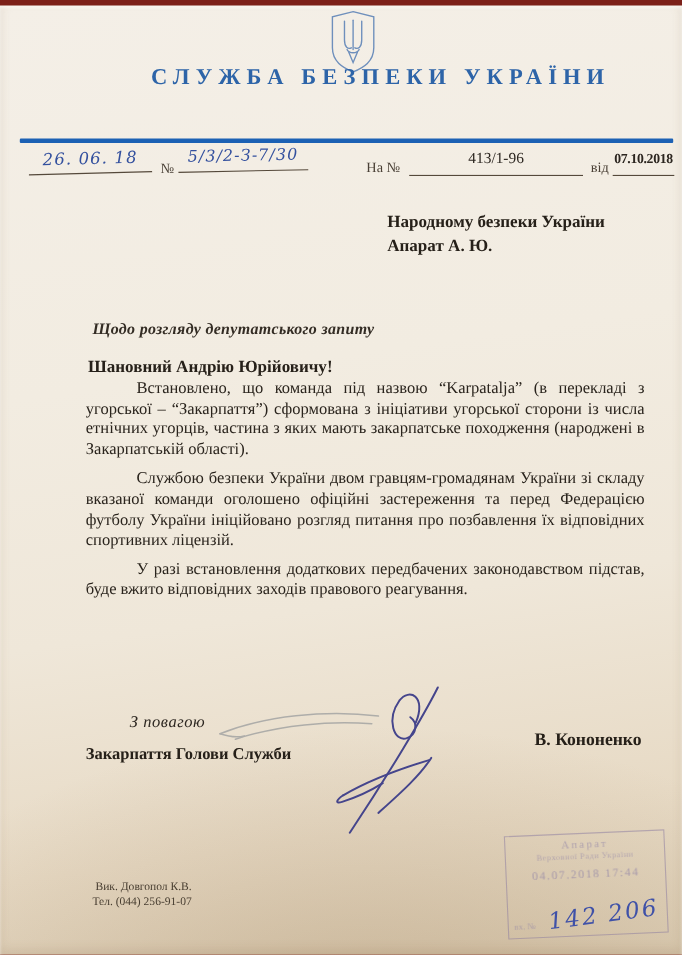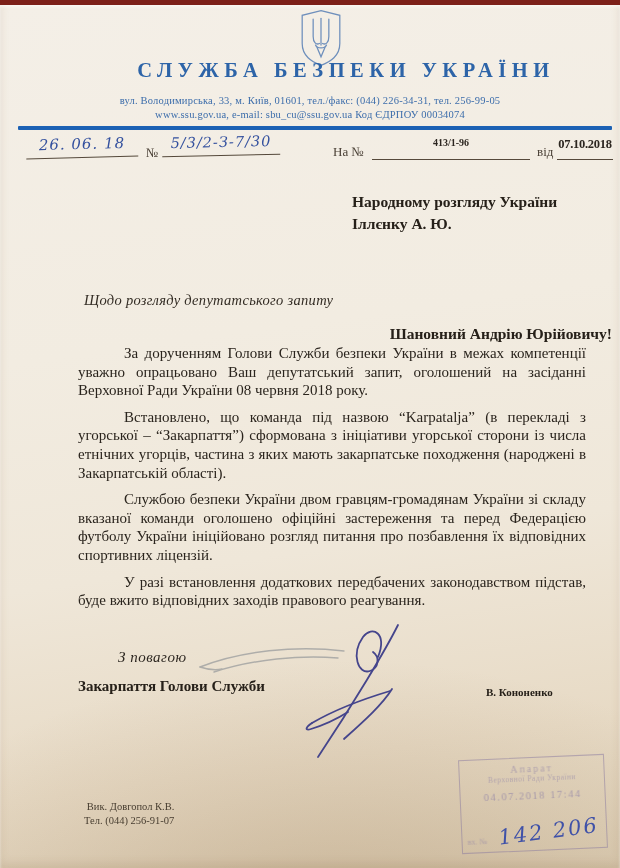--- a/index.html
+++ b/index.html
@@ -33,37 +33,37 @@
   .hand{
     font-family:"DejaVu Serif", serif;font-style:italic;color:#33509e;
     letter-spacing:1px;
   }
   .f-date{left:26px;top:130px;width:112px;transform:rotate(-1.5deg);}
   .f-date span{font-size:15px;}
   .l-no{left:146px;top:140px;}
   .f-no{left:162px;top:128px;width:118px;transform:rotate(-1.2deg);}
   .f-no span{font-size:14.5px;}
   .l-nano{left:333px;top:139px;text-align:right;}
-  .f-replyno{left:372px;top:132px;width:158px;color:#2c2620;font-weight:bold;font-size:10px;}
+  .f-replyno{left:372px;top:132px;width:158px;color:#2c2620;font-weight:normal;font-size:14px;}
   .l-vid{left:537px;top:139px;}
   .f-replydate{left:557px;top:132px;width:56px;color:#2c2620;font-weight:bold;font-size:12.5px;letter-spacing:-.3px;}
   
   .recipient{left:352px;top:186px;font-weight:bold;font-size:15.5px;line-height:21.5px;color:#262019;}
   
-  .subject{left:84px;top:287px;font-style:italic;font-size:14.5px;color:#332c24;letter-spacing:.3px;}
+  .subject{left:84px;top:287px;font-style:italic;font-size:14.5px;color:#332c24;letter-spacing:.3px;font-weight:bold;}
   
-  .salutation{left:80px;top:320px;width:532px;text-align:right;font-weight:bold;font-size:15.5px;color:#262019;}
+  .salutation{left:80px;top:320px;width:532px;text-align:left;font-weight:bold;font-size:15.5px;color:#262019;}
   
   .body-text{left:78px;top:339px;width:508px;color:#2a241d;font-size:15px;line-height:18.6px;text-align:justify;}
   .body-text p{margin:0 0 8px 0;text-indent:46px;}
   
   .valediction{left:118px;top:644px;font-style:italic;font-size:15px;color:#2e2822;letter-spacing:.5px;}
   .scribble{left:192px;top:636px;width:160px;height:40px;}
   .signer-title{left:78px;top:673px;font-weight:bold;font-size:15px;color:#262019;}
-  .signer-name{left:486px;top:681px;font-weight:bold;font-size:11px;color:#262019;}
+  .signer-name{left:486px;top:659px;font-weight:bold;font-size:16px;color:#262019;}
   .signature{left:282px;top:614px;width:150px;height:150px;}
   
   .footer{left:84px;top:795px;font-size:10.5px;line-height:14px;color:#473d30;text-align:right;}
   
   .stamp{
     left:460px;top:752px;width:144px;height:92px;
     border:1px solid rgba(136,120,160,.5);
     transform:rotate(-2.5deg);
     color:#8b7ea6;text-align:center;
   }
@@ -90,50 +90,45 @@
       <path d="M20 13 V35 c0 8 4 11 8 9"></path>
       <path d="M40 13 V35 c0 8 -4 11 -8 9"></path>
       <path d="M30 12 v34"></path>
       <path d="M23 46 c2 5 12 5 14 0"></path>
       <path d="M25 49 L30 61 L35 49"></path>
     </g>
   </svg>
 
   <div class="abs org-name">СЛУЖБА БЕЗПЕКИ УКРАЇНИ</div>
 
-  <div class="abs addr">
-    <div>вул. Володимирська, 33, м. Київ, 01601,  тел./факс: (044) 226-34-31,  тел. 256-99-05</div>
-    <div>www.ssu.gov.ua,  e-mail: sbu_cu@ssu.gov.ua  Код ЄДРПОУ 00034074</div>
-  </div>
 
   <div class="abs rule"></div>
 
   <div class="abs field f-date">
     <span class="hand">26. 06. 18</span>
   </div>
   <div class="abs ref-label l-no">№</div>
   <div class="abs field f-no">
     <span class="hand">5/3/2-З-7/30</span>
   </div>
   <div class="abs ref-label l-nano">На №</div>
   <div class="abs field f-replyno">413/1-96</div>
   <div class="abs ref-label l-vid">від</div>
   <div class="abs field f-replydate">07.10.2018</div>
 
   <div class="abs recipient">
-    <div>Народному розгляду України</div>
-    <div>Іллєнку А. Ю.</div>
+    <div>Народному безпеки України</div>
+    <div>Апарат А. Ю.</div>
   </div>
 
   <div class="abs subject">Щодо розгляду депутатського запиту</div>
 
   <div class="abs salutation">Шановний Андрію Юрійовичу!</div>
 
   <div class="abs body-text">
-    <p>За дорученням Голови Служби безпеки України в межах компетенції уважно опрацьовано Ваш депутатський запит, оголошений на засіданні Верховної Ради України 08 червня 2018 року.</p>
     <p>Встановлено, що команда під назвою “Karpatalja” (в перекладі з угорської – “Закарпаття”) сформована з ініціативи угорської сторони із числа етнічних угорців, частина з яких мають закарпатське походження (народжені в Закарпатській області).</p>
     <p>Службою безпеки України двом гравцям-громадянам України зі складу вказаної команди оголошено офіційні застереження та перед Федерацією футболу України ініційовано розгляд питання про позбавлення їх відповідних спортивних ліцензій.</p>
     <p>У разі встановлення додаткових передбачених законодавством підстав, буде вжито відповідних заходів правового реагування.</p>
   </div>
 
   <div class="abs valediction">З повагою</div>
 
   <svg class="abs scribble" viewBox="0 0 160 40">
     <g fill="none" stroke="#8e9296" stroke-width="1.4" opacity=".65" stroke-linecap="round">
       <path d="M8 26 C 48 10 104 4 152 10"></path>

